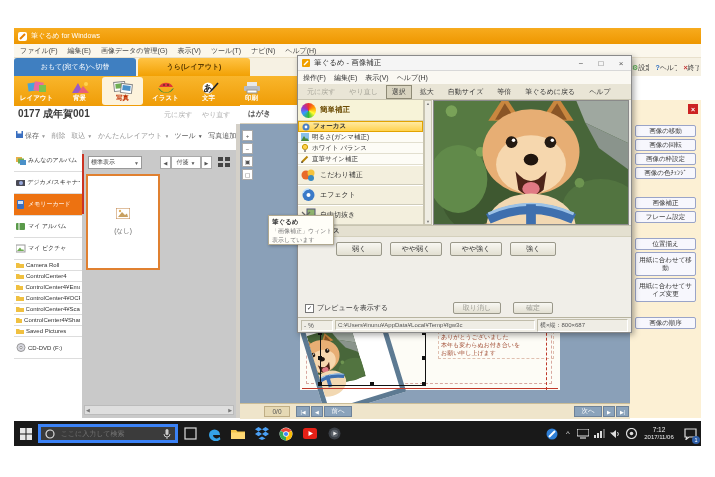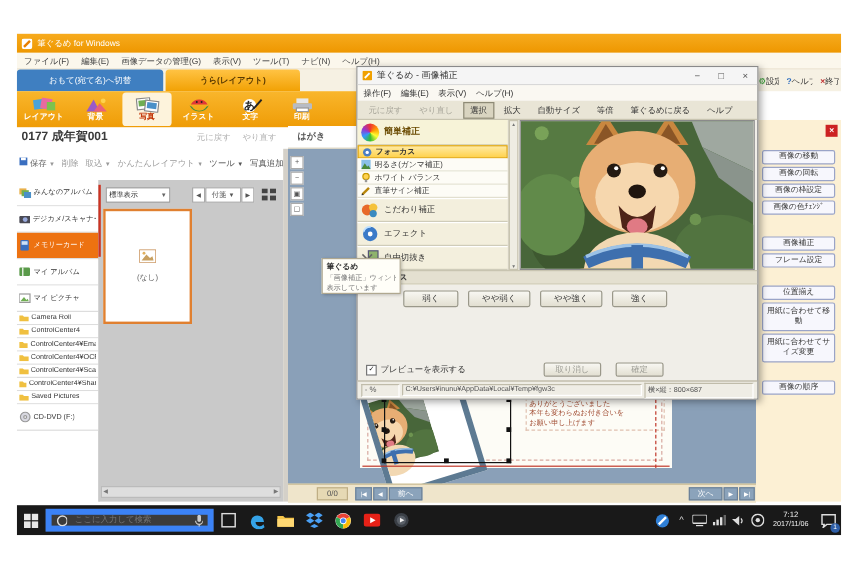--- a/index.html
+++ b/index.html
@@ -37,21 +37,21 @@
   .dbtn.gray{color:#9a9a92;}
   .litem{display:flex;align-items:center;gap:3px;padding:0 3px;box-sizing:border-box;border-bottom:1px solid #e2dfcf;background:#fdfcf6;height:11px;font-size:6.5px;}
   .litem.sel{background:linear-gradient(#ffeaa2,#ffd24d);border:1px solid #e2a300;font-weight:bold;}
   .gitem{display:flex;align-items:center;gap:4px;padding:0 3px;box-sizing:border-box;border-top:1px solid #fff;border-bottom:1px solid #cfccba;background:#f3efdd;height:20px;font-size:7px;}
   .dtool{padding:1px 5px;font-size:7px;color:#333;white-space:nowrap;border:1px solid transparent;}
   .dtool.gray{color:#a8a69a;}
   .dtool.active{background:#d9d4c0;border:1px solid #8e8a76;}
   
   #taskbar{left:0;top:393px;width:687px;height:25px;background:#191919;display:flex;align-items:center;}
   .tbicon{width:24px;height:25px;display:flex;align-items:center;justify-content:center;}
-  #searchbox{width:140px;height:19px;background:#3b3b3b;border:5px solid #3b82f6;display:flex;align-items:center;gap:4px;padding:0 4px;box-sizing:border-box;}
+  #searchbox{width:140px;height:19px;background:#3b3b3b;border:3px solid #3b82f6;display:flex;align-items:center;gap:4px;padding:0 4px;box-sizing:border-box;}
   #searchbox input{background:transparent;border:none;outline:none;color:#bbb;font-size:7px;width:100px;font-family:inherit;}
   .handle{position:absolute;width:4px;height:4px;background:#111;}
   .redline{position:absolute;background:#c0392b;}
 </style>
 </head>
 <body>
 
 <svg width="0" height="0" style="position:absolute" aria-hidden="true">
   <symbol id="dogart" viewBox="0 0 200 150">
     <rect width="200" height="150" fill="#48663a"></rect>

